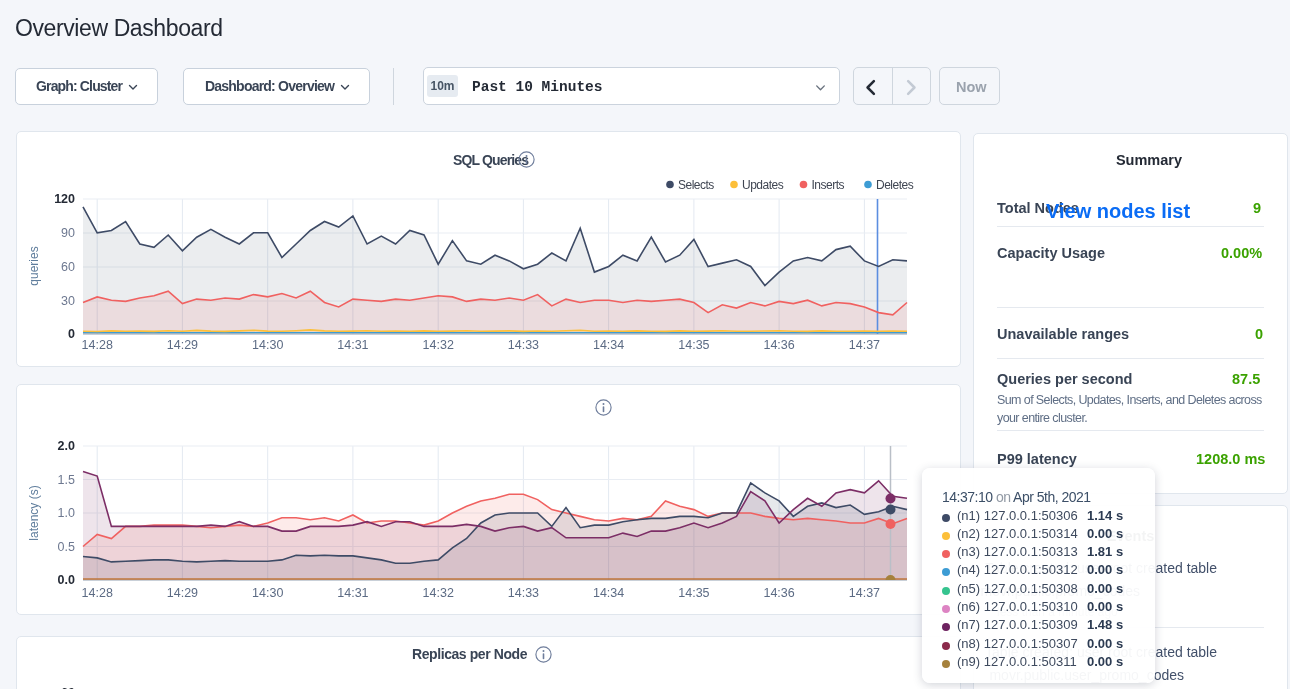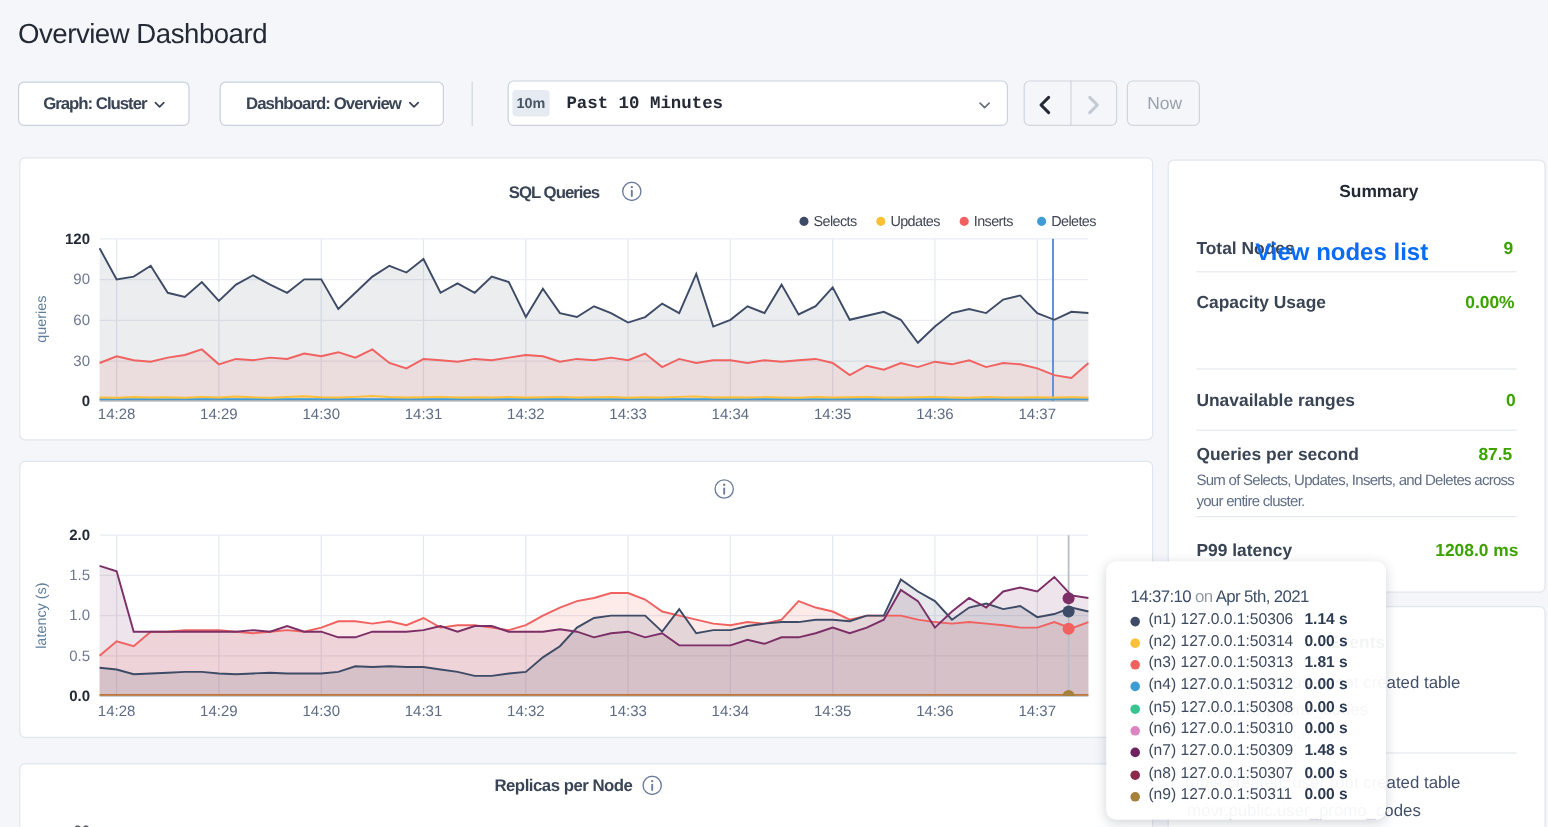--- a/index.html
+++ b/index.html
@@ -21,27 +21,27 @@
     </svg>
     <div class="btn" style="left:853px;top:67px;width:78px;height:38px;border-color:#cfd6de;background:transparent;"></div>
     <div style="position:absolute;left:892px;top:67px;width:1px;height:38px;background:#cfd6de;"></div>
     <svg width="19" height="19" viewBox="0 0 24 24" style="position:absolute;left:862.0px;top:78.0px;">
       <polyline points="15 4 7 12 15 20" fill="none" stroke="#242a35" stroke-width="3.20" stroke-linecap="round" stroke-linejoin="round"></polyline>
     </svg>
     <svg width="19" height="19" viewBox="0 0 24 24" style="position:absolute;left:900.5px;top:78.0px;">
       <polyline points="9 4 17 12 9 20" fill="none" stroke="#c3cad4" stroke-width="3.20" stroke-linecap="round" stroke-linejoin="round"></polyline>
     </svg>
     <div class="btn" style="left:939px;top:67px;width:61px;height:38px;background:transparent;border-color:#cfd6de;"></div>
-    <div style="position:absolute;left:956px;top:79px;font-size:14.5px;font-weight:normal;color:#9aa2ad;">Now</div>
+    <div style="position:absolute;left:956px;top:79px;font-size:14.5px;font-weight:bold;color:#9aa2ad;">Now</div>
     <div class="card" style="left:16px;top:131px;width:945px;height:236px;"></div>
     <div class="card" style="left:16px;top:384px;width:945px;height:231px;"></div>
     <div class="card" style="left:16px;top:636px;width:945px;height:120px;"></div>
     <div class="card" style="left:973px;top:133px;width:315px;height:361px;"></div>
     <div class="card" style="left:973px;top:505px;width:315px;height:260px;"></div>
-    <div class="ttl" style="left:424px;top:152px;letter-spacing:-0.85px;text-align:center;">SQL Queries</div>
+    <div class="ttl" style="left:453px;top:152px;letter-spacing:-0.85px;text-align:center;">SQL Queries</div>
     <svg width="17" height="17" viewBox="0 0 17 17" style="position:absolute;left:517.5px;top:150.5px;">
       <circle cx="8.5" cy="8.5" r="7.6" fill="none" stroke="#6e7d9b" stroke-width="1.15"></circle>
       <circle cx="8.5" cy="4.9" r="1" fill="#6e7d9b"></circle>
       <rect x="7.7" y="7.2" width="1.6" height="6" rx="0.8" fill="#6e7d9b"></rect>
     </svg>
     <svg width="17" height="17" viewBox="0 0 17 17" style="position:absolute;left:594.5px;top:398.5px;">
       <circle cx="8.5" cy="8.5" r="7.6" fill="none" stroke="#6e7d9b" stroke-width="1.15"></circle>
       <circle cx="8.5" cy="4.9" r="1" fill="#6e7d9b"></circle>
       <rect x="7.7" y="7.2" width="1.6" height="6" rx="0.8" fill="#6e7d9b"></rect>
     </svg>

